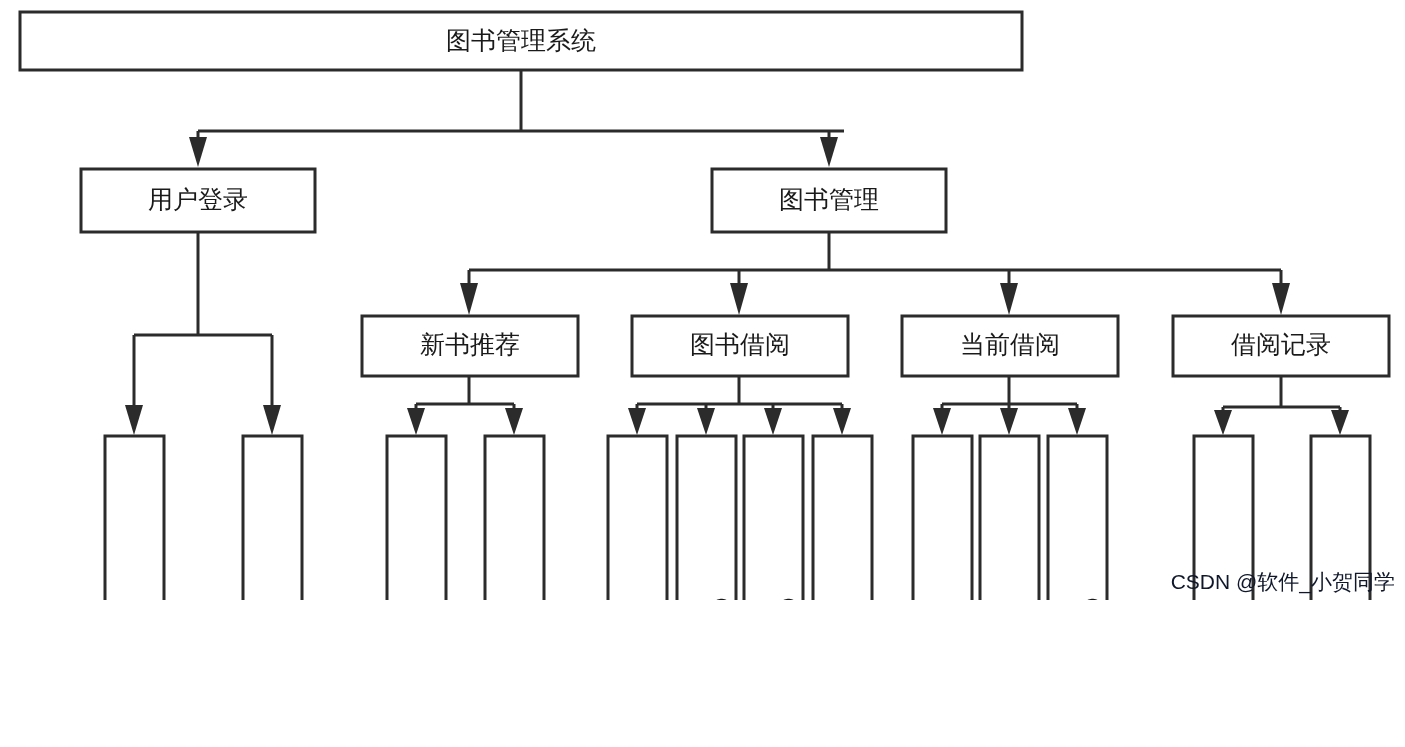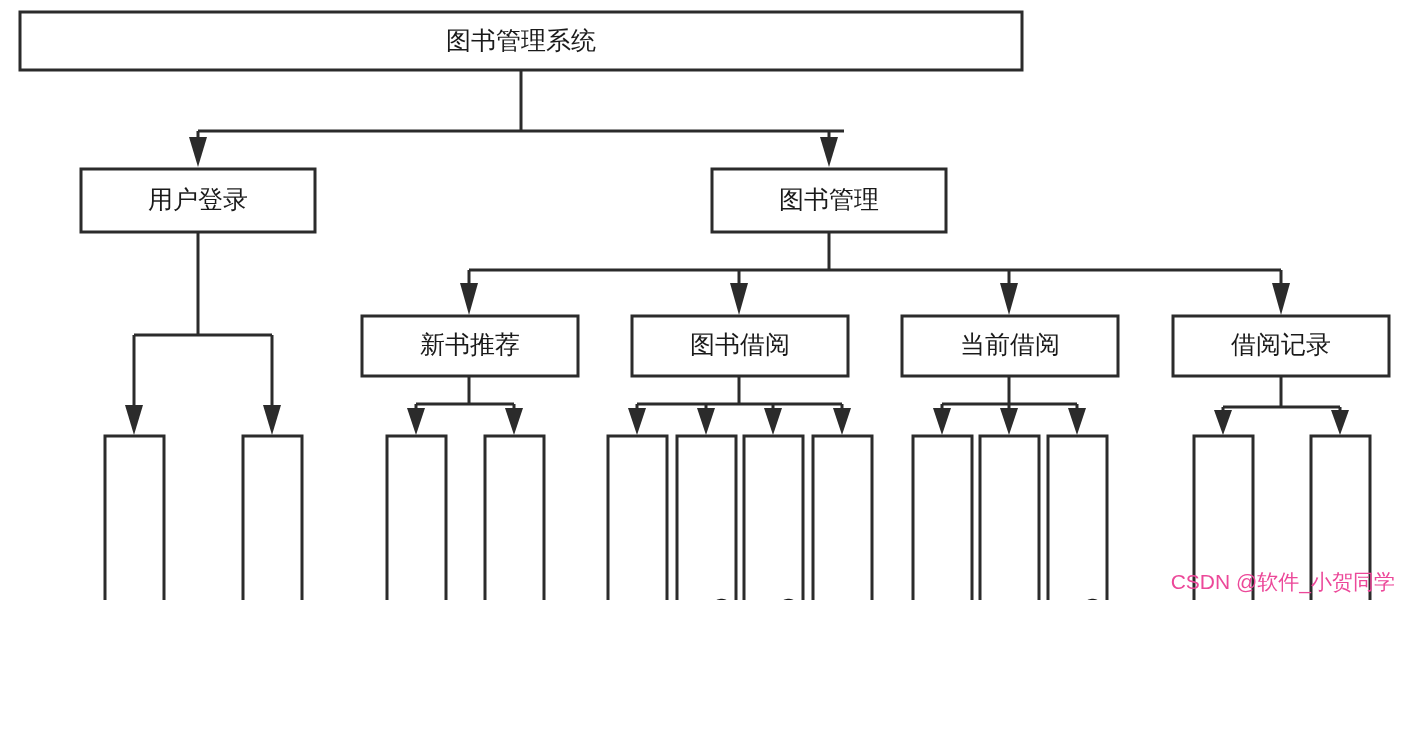--- a/index.html
+++ b/index.html
@@ -60,21 +60,21 @@
     letter-spacing: 2px;
     white-space: nowrap;
     pointer-events: none;
     font-family: "Liberation Sans", "DejaVu Sans", sans-serif;
   }
   .watermark {
     position: absolute;
     right: 10px;
     bottom: 4px;
     font-size: 21px;
-    color: #ec4899;
+    color: #0f172a;
     font-family: "Liberation Sans", "DejaVu Sans", sans-serif;
     white-space: nowrap;
     pointer-events: none;
   }
 </style>
 </head>
 <body>
 
 <div id="diagram-root">
 

